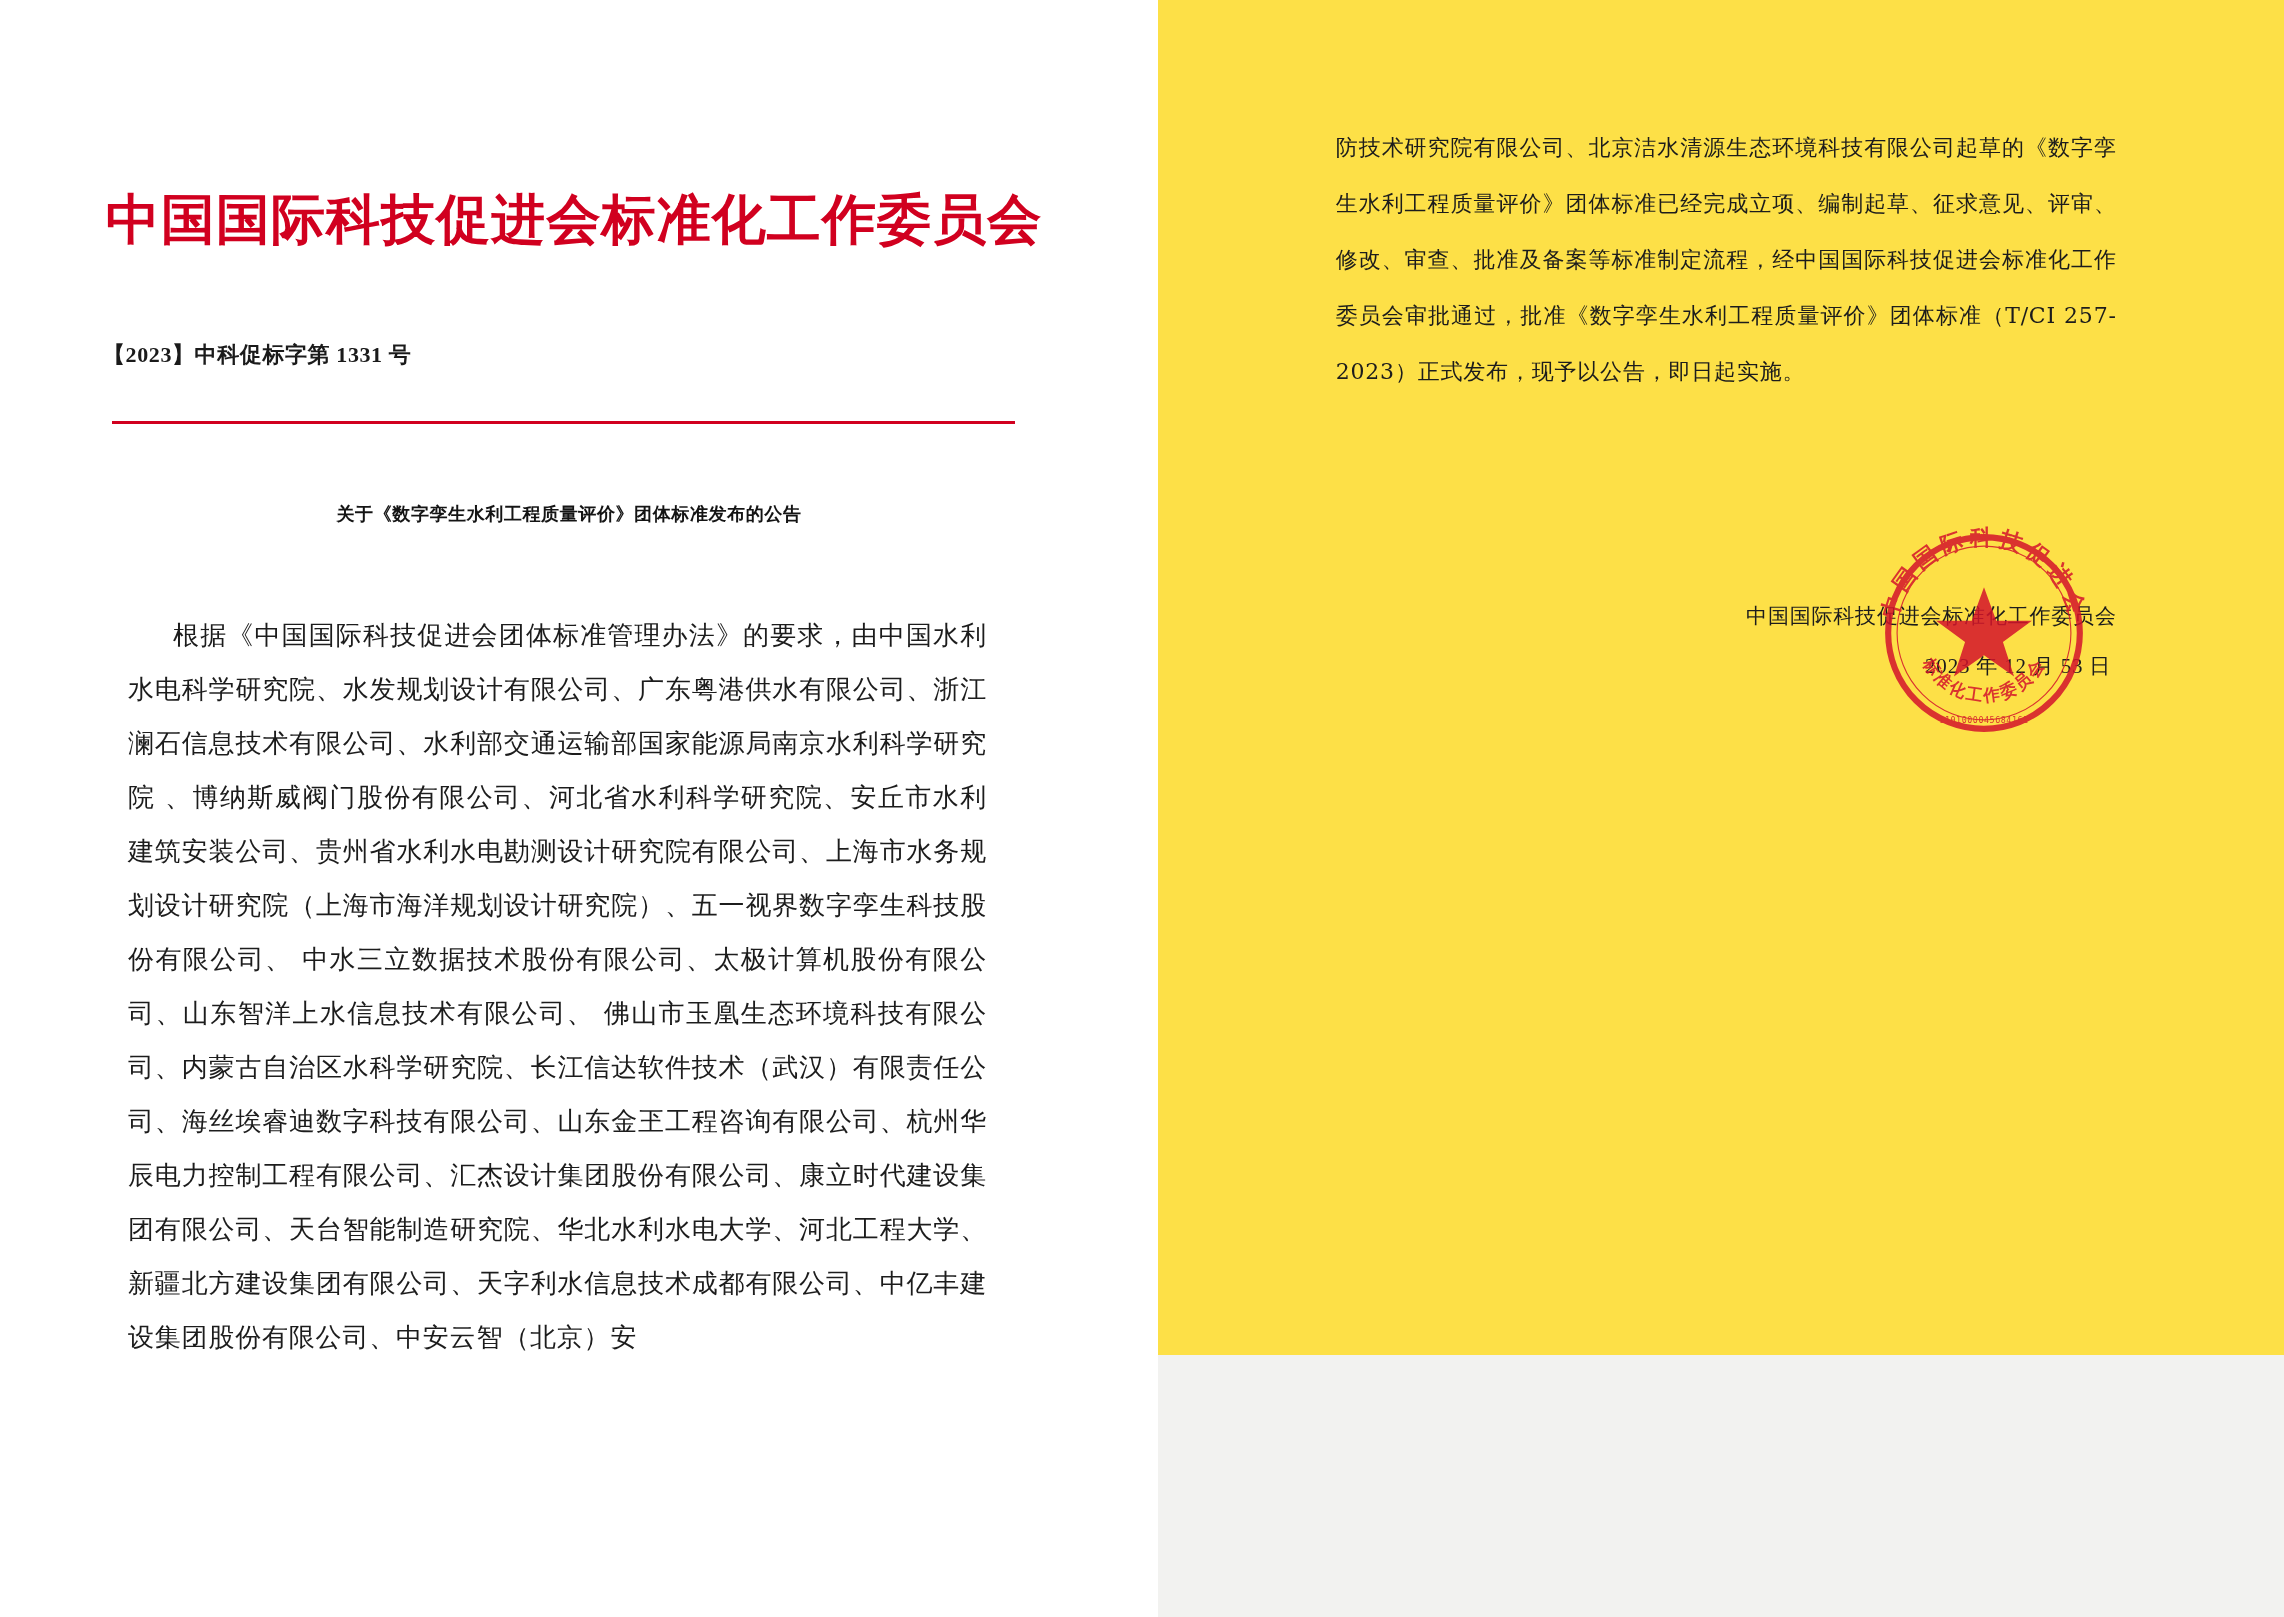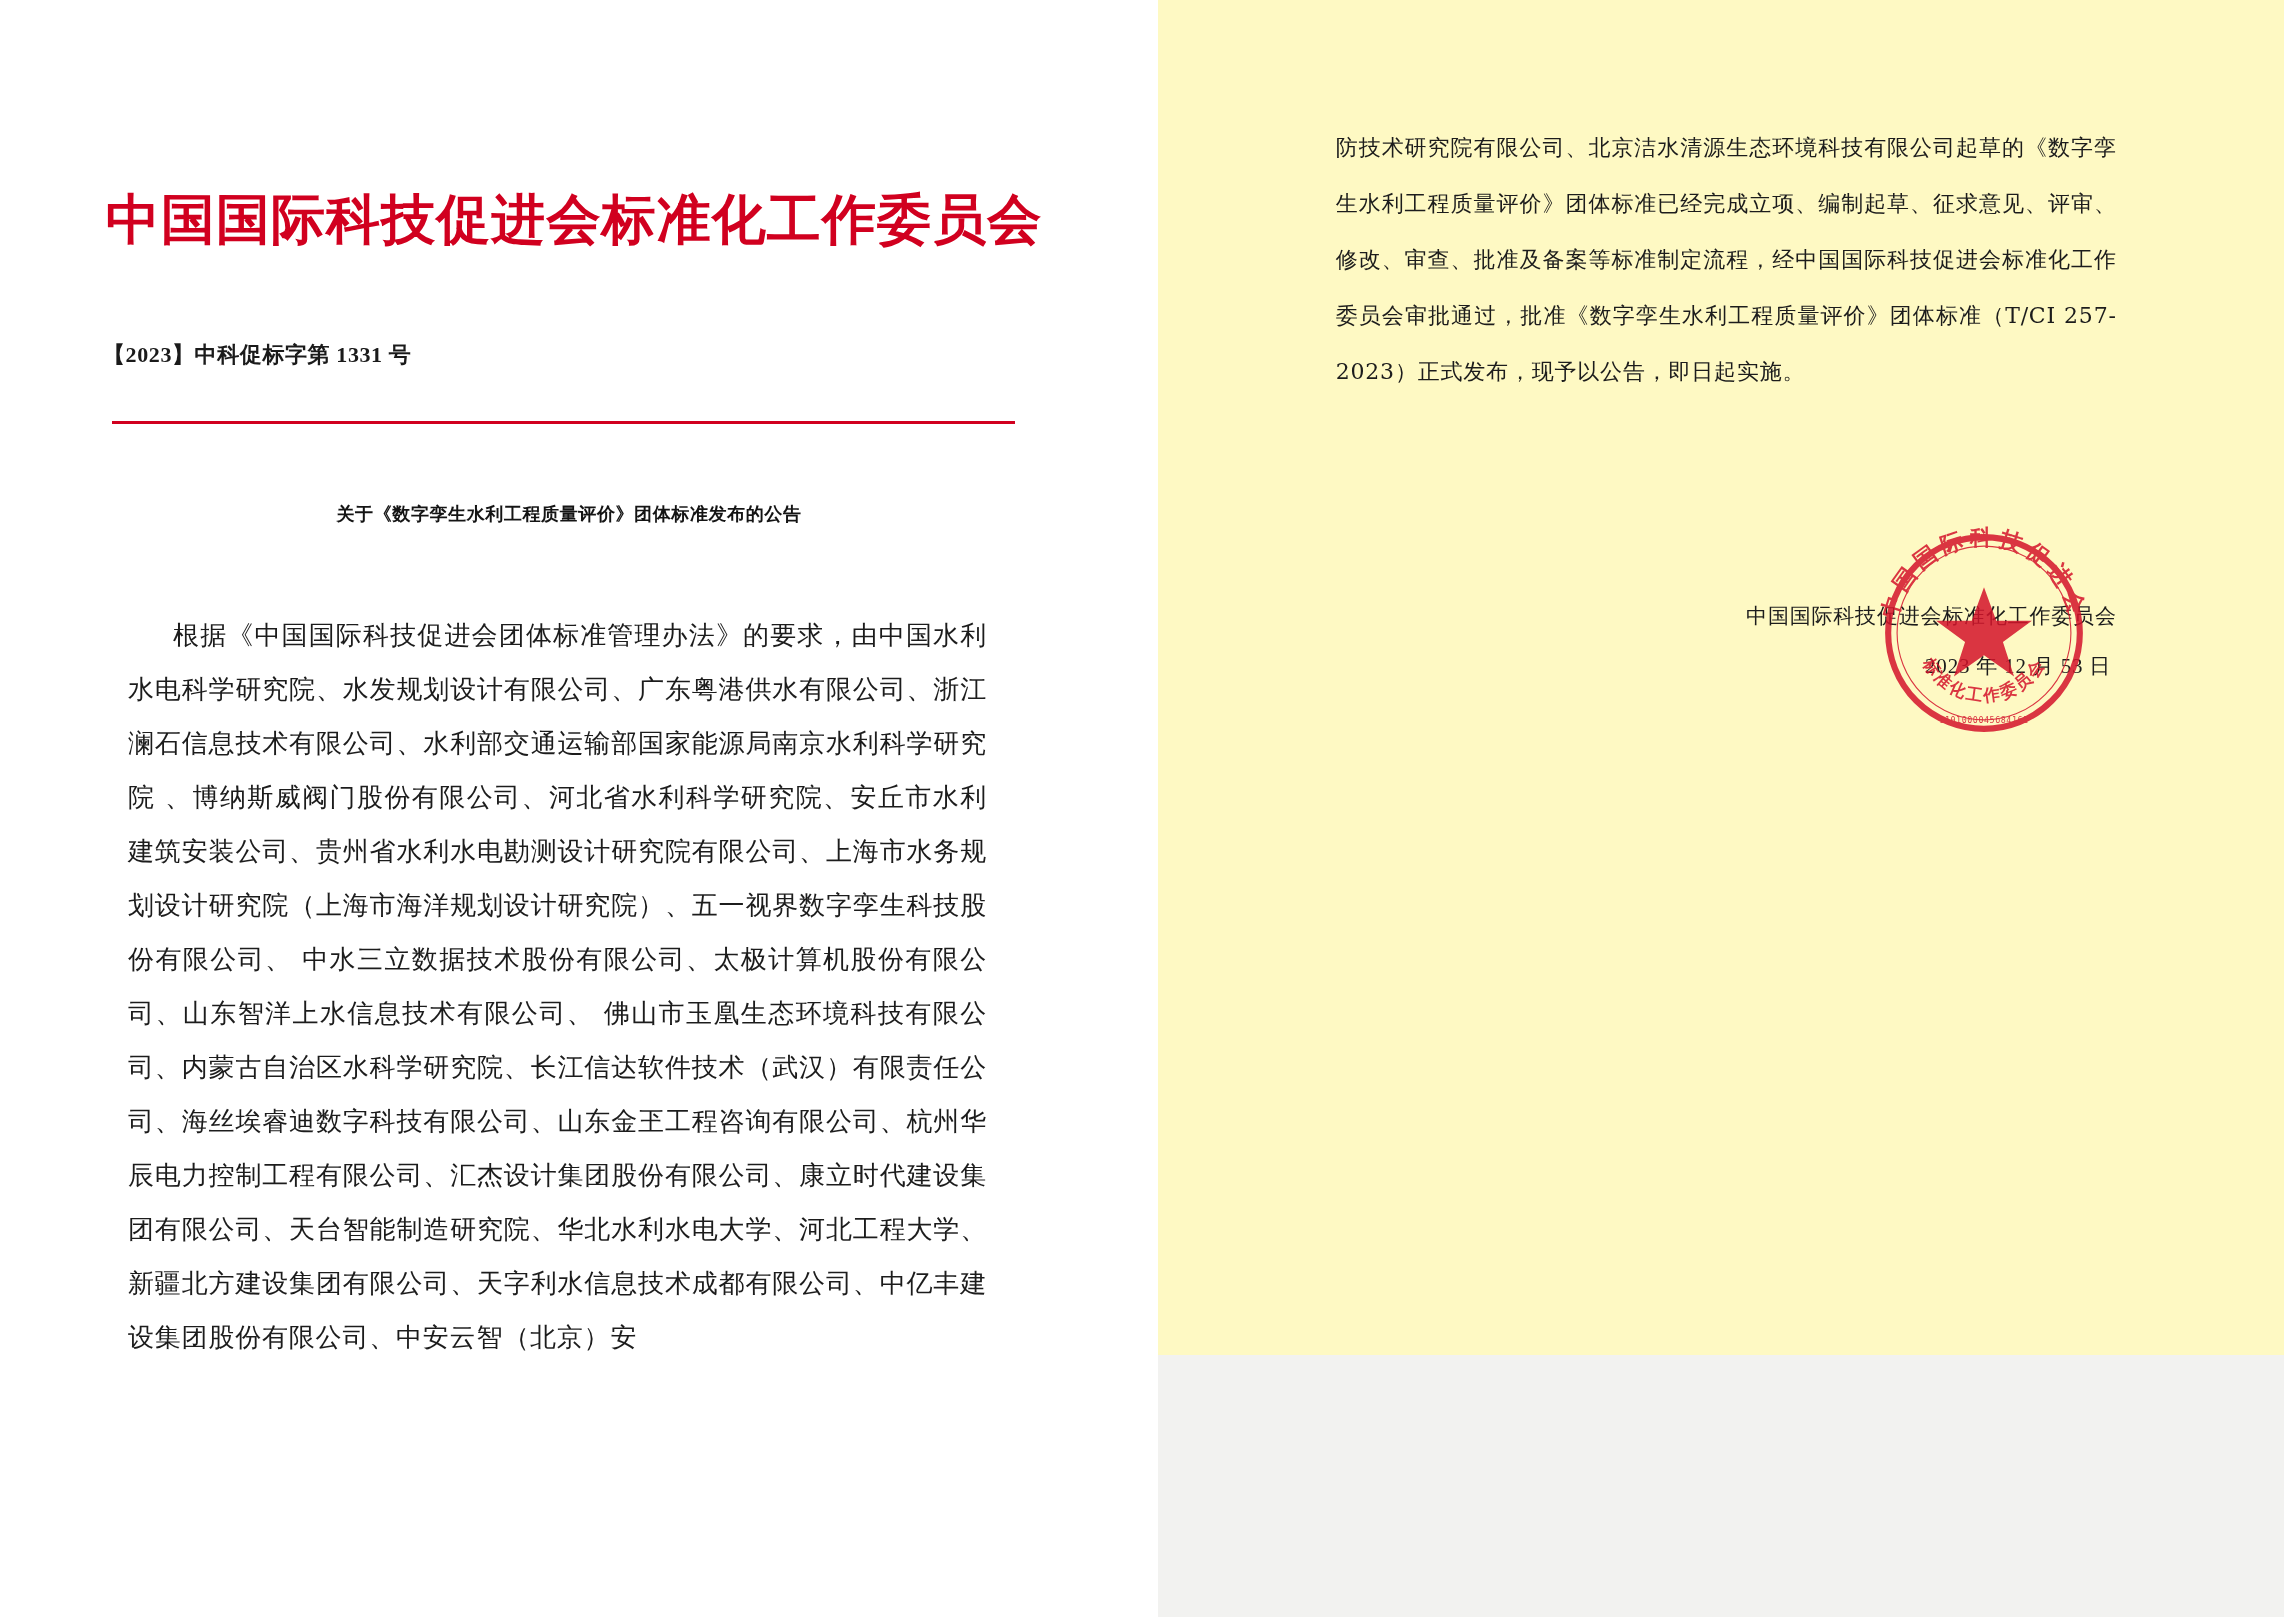--- a/index.html
+++ b/index.html
@@ -17,21 +17,21 @@
     position: relative;
     width: 2284px;
     height: 1617px;
     background: #ffffff;
     display: flex;
     flex-direction: row;
   }
   
   .page {
     position: relative;
-    background: #fef9c3;
+    background: #fde047;
   }
   .page-left {
     width: 1141px;
     height: 1617px;
     box-sizing: border-box;
     padding: 0;
   }
   .page-gap {
     width: 16.7px;
     height: 1617px;

